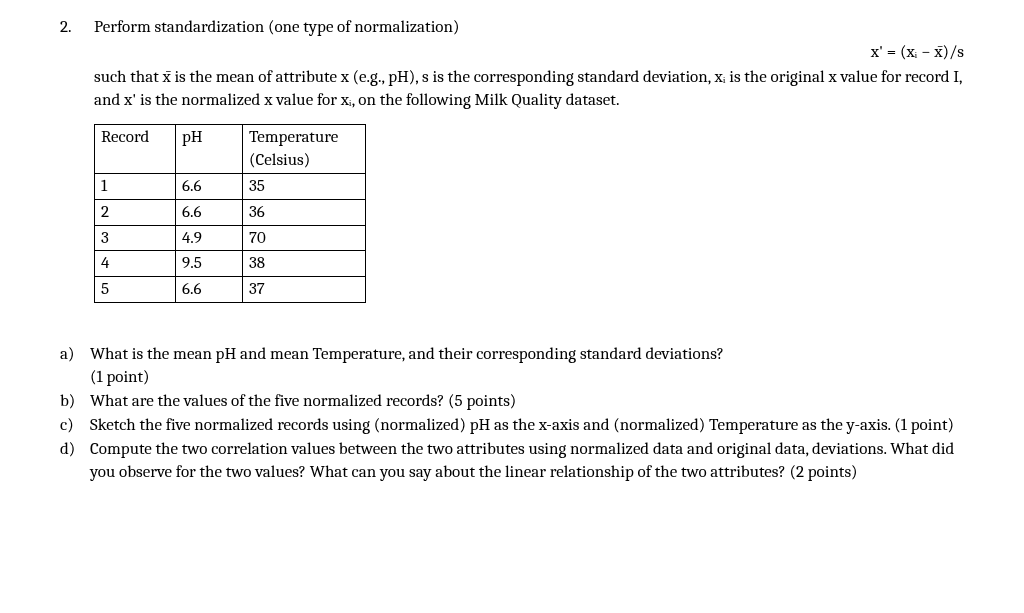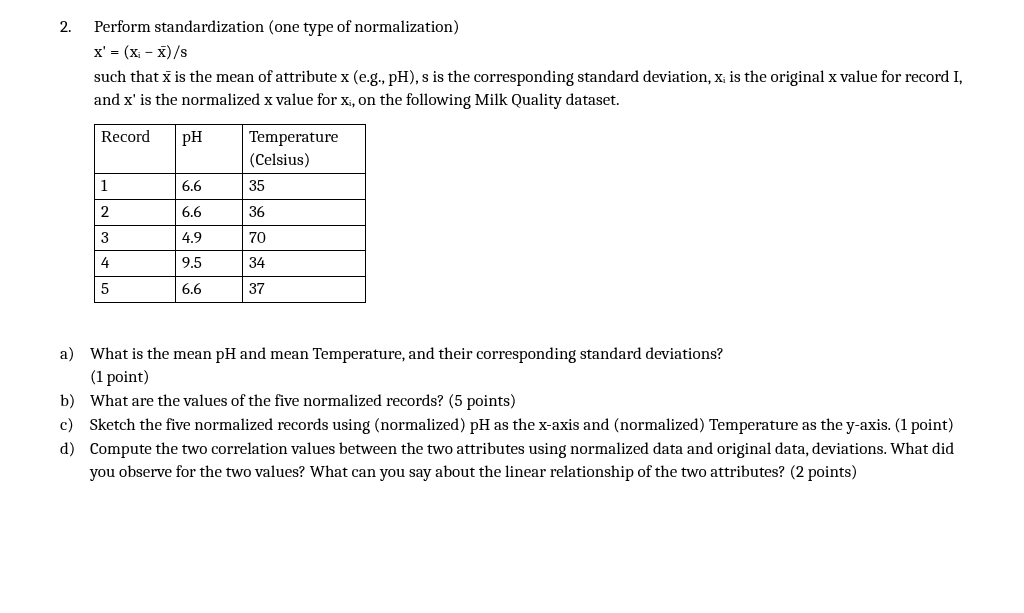--- a/index.html
+++ b/index.html
@@ -18,35 +18,35 @@
       gap: 14px;
       margin-bottom: 20px;
     }
     .question-number {
       min-width: 20px;
     }
     .question-content {
       flex: 1;
     }
     .formula {
-      text-align: left;
+      text-align: right;
       margin: 2px 0;
     }
     table {
       border-collapse: collapse;
       margin: 12px 0 20px 0;
     }
     td, th {
       border: 1px solid #000;
       padding: 1px 6px;
       text-align: left;
       font-weight: normal;
       vertical-align: top;
     }
-    th.col-record { min-width: 68px; font-family: Liberation Serif, serif; }
+    th.col-record { min-width: 68px; }
     th.col-ph { min-width: 54px; }
     th.col-temp { min-width: 110px; }
     .sub-list {
       list-style: none;
       padding: 0;
       margin: 0;
     }
     .sub-list li {
       display: flex;
       gap: 10px;
@@ -90,21 +90,21 @@
         <td>36</td>
       </tr>
       <tr>
         <td>3</td>
         <td>4.9</td>
         <td>70</td>
       </tr>
       <tr>
         <td>4</td>
         <td>9.5</td>
-        <td>34</td>
+        <td>38</td>
       </tr>
       <tr>
         <td>5</td>
         <td>6.6</td>
         <td>37</td>
       </tr>
     </tbody>
       </table>
   </div>
 </div>

